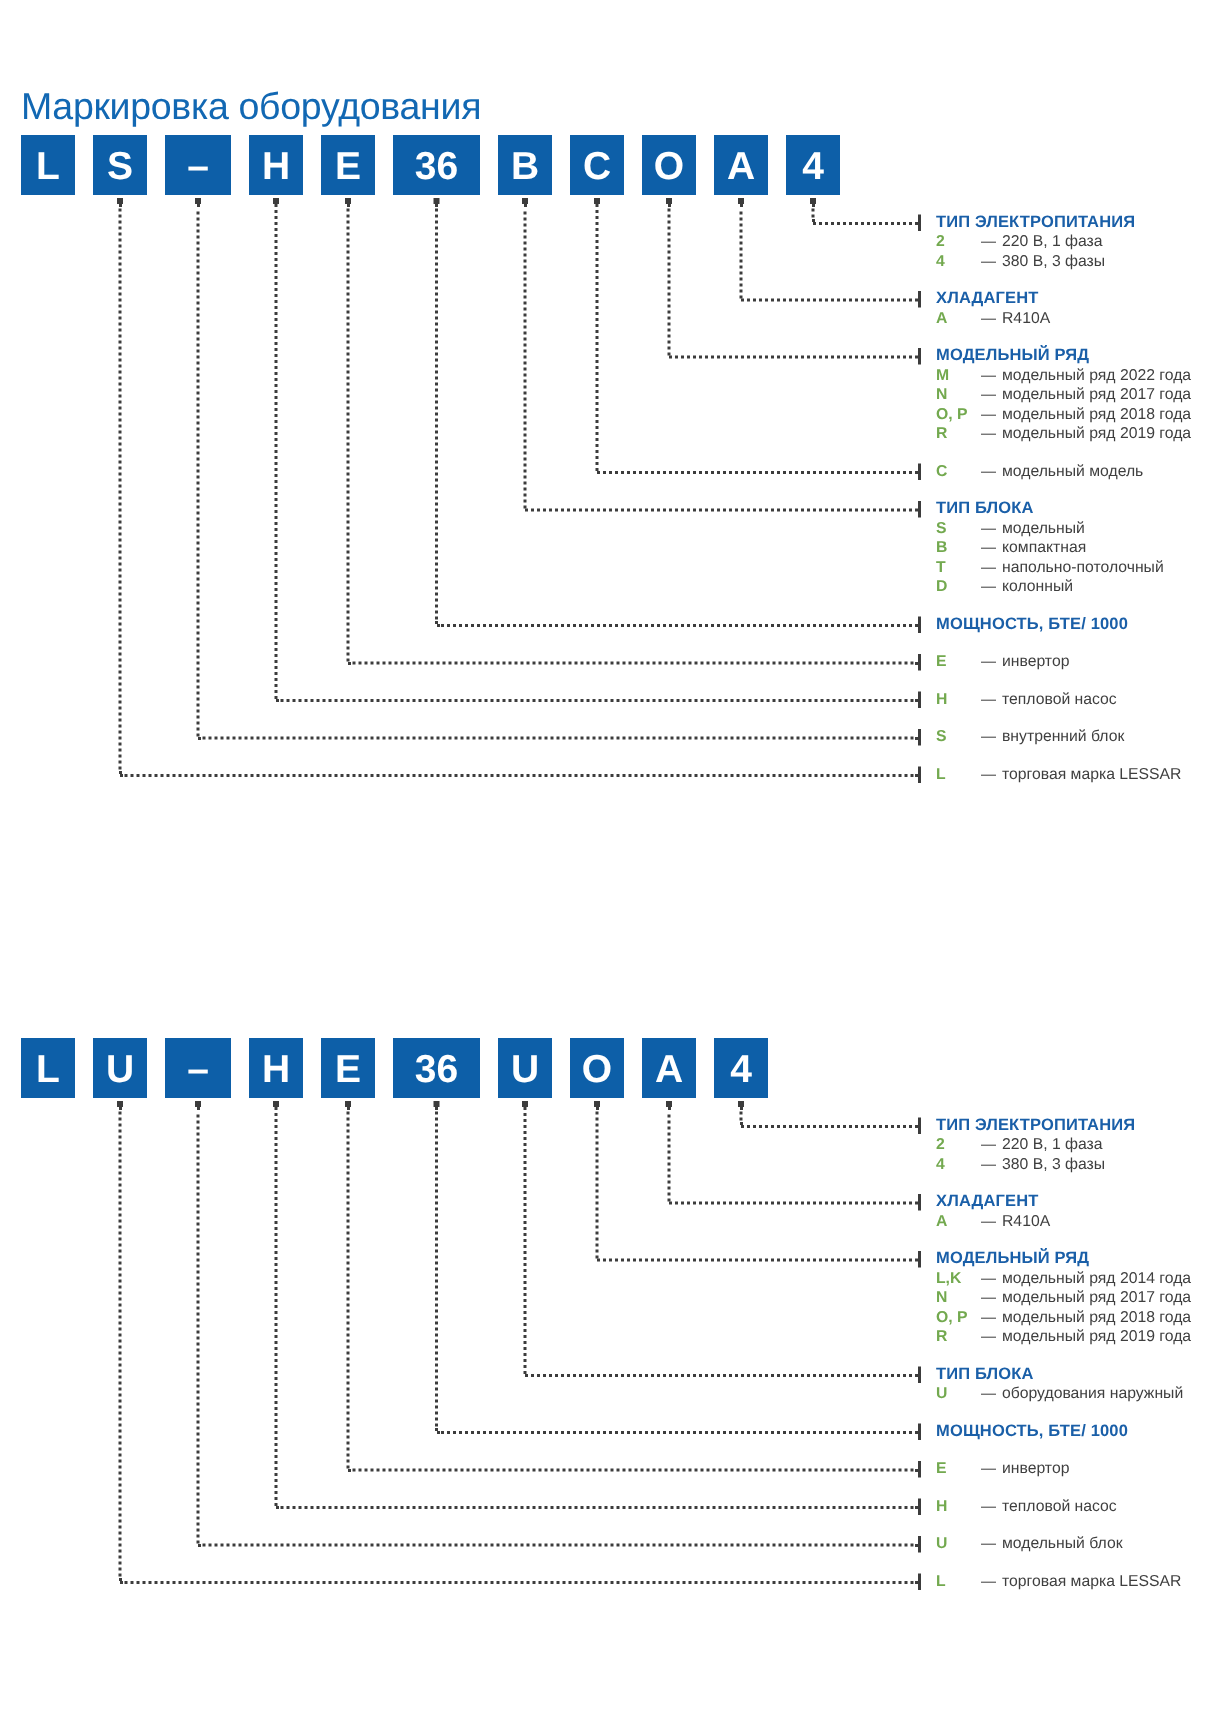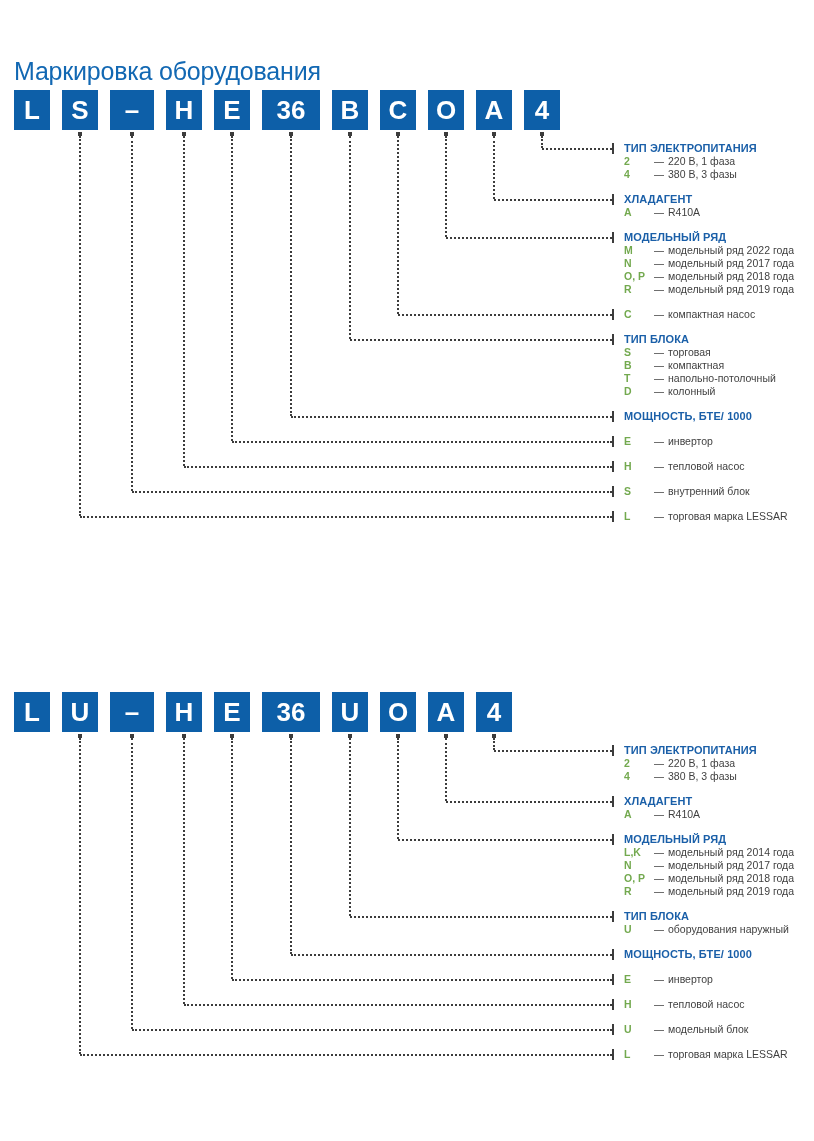--- a/index.html
+++ b/index.html
@@ -172,29 +172,29 @@
         <div class="legend-line">
           <span class="legend-key">R</span>
           <span class="legend-dash">—</span>
           <span class="legend-desc">модельный ряд 2019 года</span>
         </div>
       </div>
       <div class="legend-group" style="top: 218px;">
         <div class="legend-line">
           <span class="legend-key">C</span>
           <span class="legend-dash">—</span>
-          <span class="legend-desc">компактная насос</span>
+          <span class="legend-desc">модельный модель</span>
         </div>
       </div>
       <div class="legend-group" style="top: 243px;">
         <div class="legend-head">ТИП БЛОКА</div>
         <div class="legend-line">
           <span class="legend-key">S</span>
           <span class="legend-dash">—</span>
-          <span class="legend-desc">торговая</span>
+          <span class="legend-desc">модельный</span>
         </div>
         <div class="legend-line">
           <span class="legend-key">B</span>
           <span class="legend-dash">—</span>
           <span class="legend-desc">компактная</span>
         </div>
         <div class="legend-line">
           <span class="legend-key">T</span>
           <span class="legend-dash">—</span>
           <span class="legend-desc">напольно-потолочный</span>

